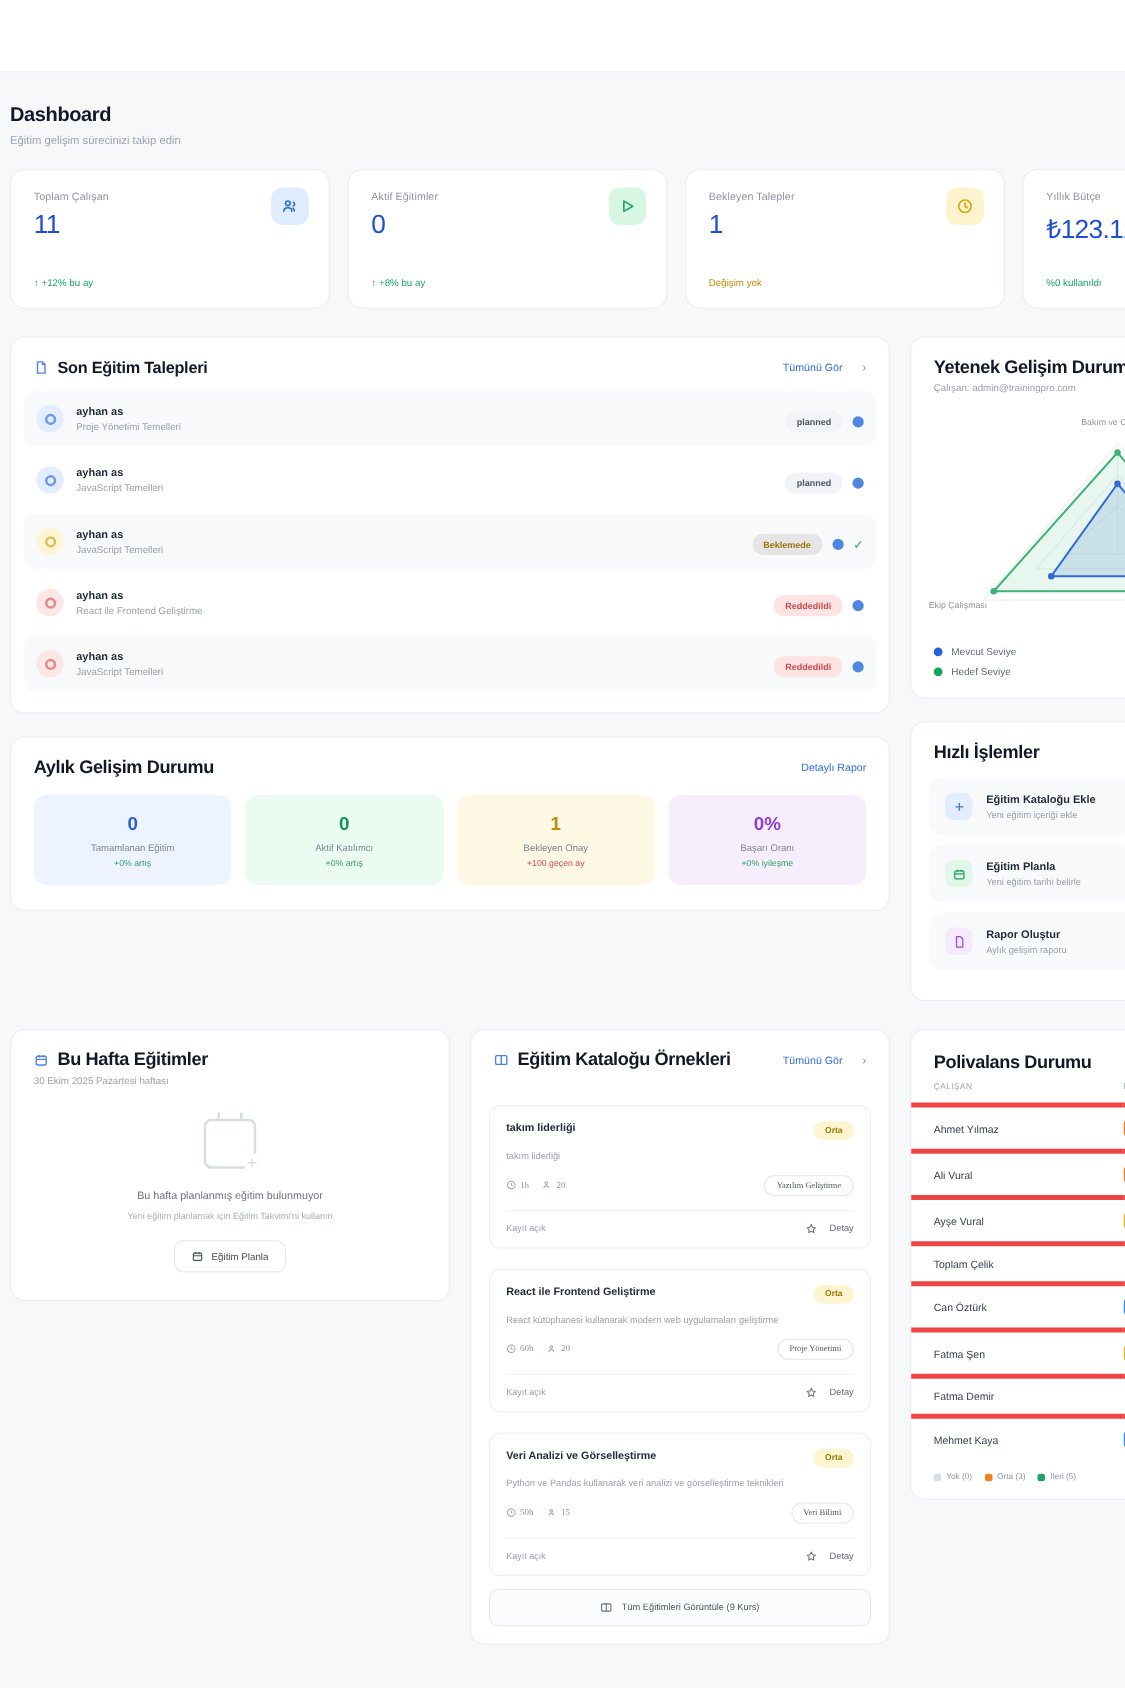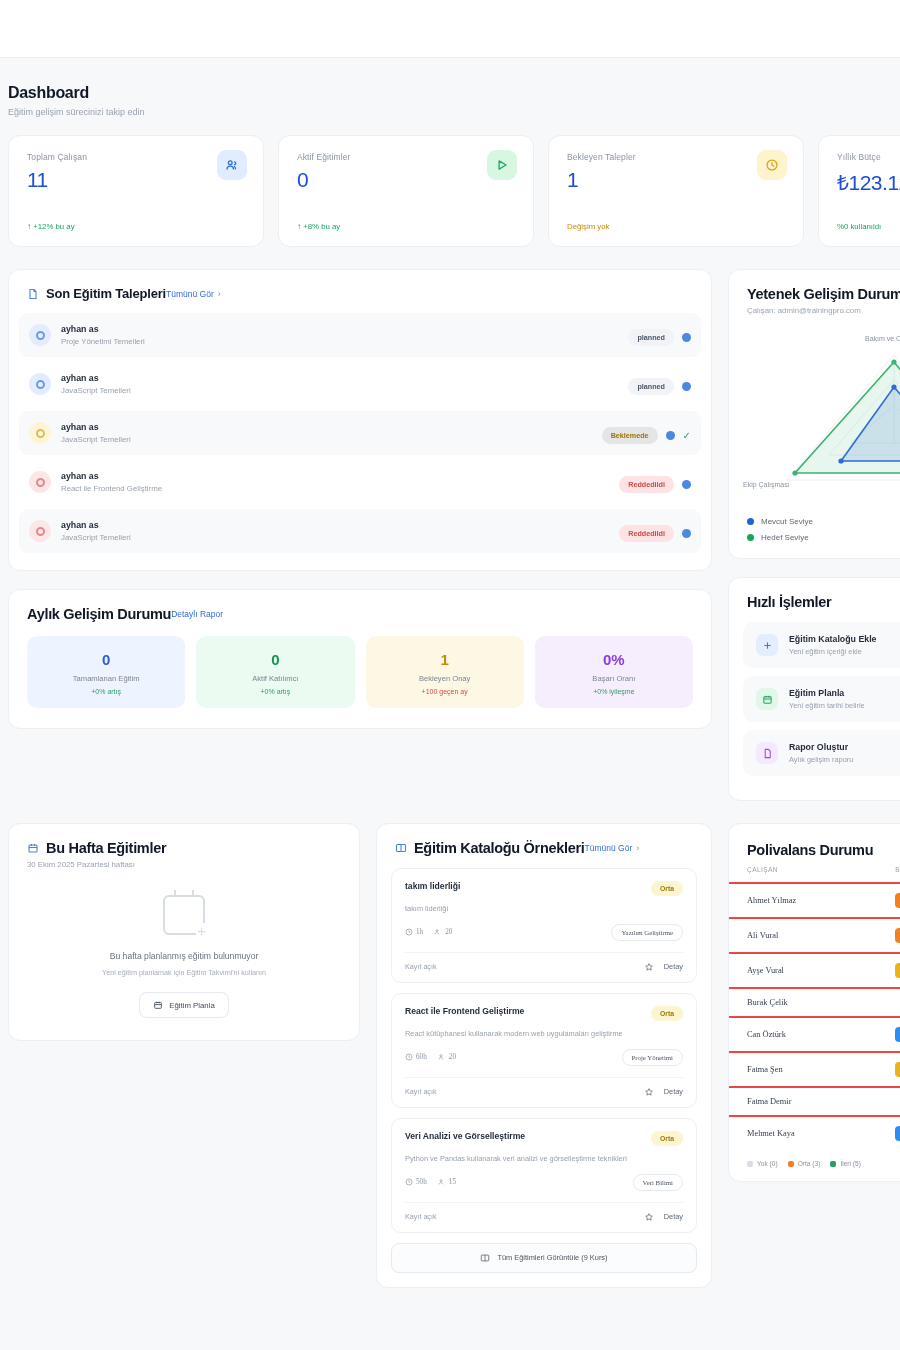--- a/index.html
+++ b/index.html
@@ -38,25 +38,25 @@
   .ico-yellow { background: #fdf3cd; color: #d9a313; }
   .d-green { color: #19a463; }
   .d-amber { color: #c98a0c; }
 
   
   .cols { display: flex; gap: 16px; padding: 22px 0 0 8px; }
   .col-left { width: 704px; flex: 0 0 704px; }
   .col-right { width: 330px; flex: 0 0 330px; }
   .card { background: #fff; border: 1px solid #eceef1; border-radius: 12px; }
 
-  .card-head { display: flex; align-items: center; padding: 16px 18px 10px 18px; }
+  .card-head { display: flex; align-items: center; justify-content: space-between; padding: 16px 18px 10px 18px; }
   .card-h-left { display: flex; align-items: center; gap: 7px; }
   .card-title { font-size: 13px; font-weight: bold; color: #111827; letter-spacing: -.2px; }
   .card-title-lg { font-size: 14.5px; font-weight: bold; color: #111827; letter-spacing: -.3px; }
-  .link { font-size: 8.5px; color: #2f6bd8; display: flex; align-items: center; gap: 4px; }
+  .link { font-size: 8.5px; color: #2f6bd8; display: flex; align-items: center; gap: 16px; }
   .link-chev { font-size: 9px; color: #7d8796; }
 
   
   .req-list { padding: 2px 10px 12px 10px; }
   .req {
     display: flex; align-items: flex-end; gap: 10px;
     padding: 11px 10px; border-radius: 9px; background: #f8f9fb;
     margin-bottom: 5px;
   }
   .req.alt { background: #ffffff; }
@@ -103,21 +103,21 @@
   .q-blue { background: #e4edff; color: #4076dc; }
   .q-green { background: #e0f7e9; color: #23a163; }
   .q-purple { background: #f4e9fd; color: #9a4ae0; }
   .qa-t { font-size: 8.8px; font-weight: bold; color: #1f2937; }
   .qa-s { font-size: 7.4px; color: #98a1ae; margin-top: 3px; }
 
   
   .poly-head { padding: 18px 18px 8px 18px; }
   table { width: 100%; border-collapse: collapse; }
   th { font-size: 6.6px; color: #9aa3af; font-weight: normal; letter-spacing: .4px; text-align: left; padding: 0 0 9px 0; }
-  td { font-size: 8.4px; color: #374151; padding: 9px 0; border-top: 2px solid #ef4444; font-family: Liberation Serif, serif; }
+  td { font-size: 8.4px; color: #374151; padding: 9px 0; border-top: 4px solid #ef4444; }
   .cell-pad { padding-left: 18px; }
   .sq { width: 15px; height: 15px; border-radius: 4px; display: inline-flex; align-items: center; justify-content: center;
         font-size: 7px; color: #fff; font-weight: bold; }
   .sq-o { background: #f1811f; } .sq-y { background: #e8b419; } .sq-b { background: #2b8ef0; }
   .poly-legend { display: flex; gap: 10px; padding: 10px 18px 14px 18px; }
   .pl { display: flex; align-items: center; gap: 4px; font-size: 6.6px; color: #8b94a3; }
   .pl i { width: 6px; height: 6px; border-radius: 2px; display: block; }
 
   
   .bottom { display: flex; gap: 16px; padding: 22px 0 0 8px; }
@@ -129,21 +129,21 @@
   .cal-glyph:before, .cal-glyph:after { content:""; position:absolute; top:-7px; width:2px; height:7px; background:#d8dde5; }
   .cal-glyph:before { left: 9px; } .cal-glyph:after { right: 9px; }
   .cal-plus { position: absolute; right: -4px; bottom: -5px; font-size: 15px; color: #d8dde5; line-height: 1; background:#fff; padding:0 1px;}
   .empty-t { font-size: 8.6px; color: #6b7280; }
   .empty-s { font-size: 7.2px; color: #a6aeba; margin-top: 7px; }
   .btn-ghost { display: inline-flex; align-items: center; gap: 6px; margin-top: 15px;
                border: 1px solid #e6e9ee; border-radius: 8px; padding: 7px 13px; font-size: 7.8px; color: #424b59; background: #fff; }
 
   
   .cat-list { padding: 2px 14px 14px 14px; }
-  .cat { border: 1px solid #edeff2; border-radius: 10px; padding: 12px 13px 0 13px; margin-bottom: 10px; }
+  .cat { border: 1px solid #edeff2; border-radius: 10px; padding: 12px 13px 0 13px; margin-bottom: 10px; margin-top: 16px; }
   .cat-top { display: flex; align-items: flex-start; justify-content: space-between; gap: 8px; }
   .cat-title { font-size: 8.6px; font-weight: bold; color: #1f2937; }
   .pill-lvl { font-size: 6.8px; background: #fcf5cf; color: #9b7a0a; border-radius: 9px; padding: 4px 9px; font-weight: bold; flex: 0 0 auto; }
   .cat-desc { font-size: 7.4px; color: #98a1ae; margin-top: 8px; line-height: 1.35; }
   .cat-meta { display: flex; align-items: center; justify-content: space-between; margin-top: 10px; font-family: Liberation Serif, serif; }
   .meta-l { display: flex; align-items: center; gap: 11px; font-size: 7.2px; color: #8b94a3; }
   .meta-i { display: flex; align-items: center; gap: 3px; }
   .pill-tag { font-size: 6.8px; color: #4b5563; border: 1px solid #e6e9ee; border-radius: 9px; padding: 4px 9px; }
   .cat-foot { display: flex; align-items: center; justify-content: space-between; border-top: 1px solid #f1f3f6; margin-top: 11px; padding: 9px 0 10px 0; }
   .cat-foot-l { font-size: 7.2px; color: #98a1ae; }
@@ -646,21 +646,21 @@
             </tr>
             <tr>
               <td class="cell-pad">Ali Vural</td>
               <td><span class="sq sq-o">3</span></td>
             </tr>
             <tr>
               <td class="cell-pad">Ayşe Vural</td>
               <td><span class="sq sq-y">2</span></td>
             </tr>
             <tr>
-              <td class="cell-pad">Burak Çelik</td>
+              <td class="cell-pad">Toplam Çelik</td>
               <td></td>
             </tr>
             <tr>
               <td class="cell-pad">Can Öztürk</td>
               <td><span class="sq sq-b">4</span></td>
             </tr>
             <tr>
               <td class="cell-pad">Fatma Şen</td>
               <td><span class="sq sq-y">3</span></td>
             </tr>

